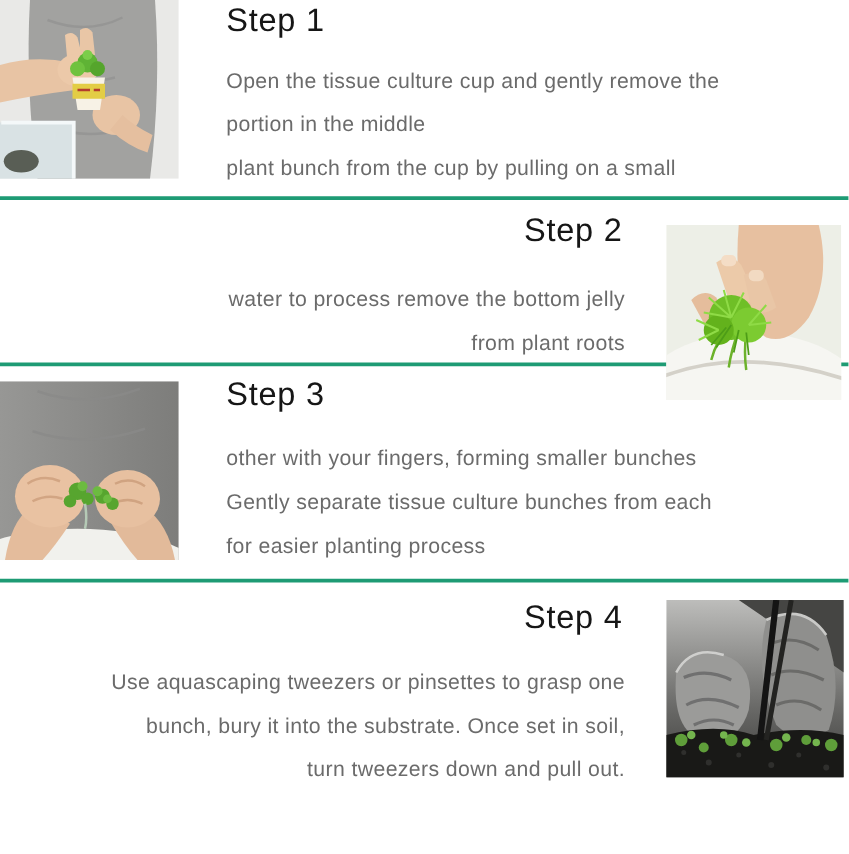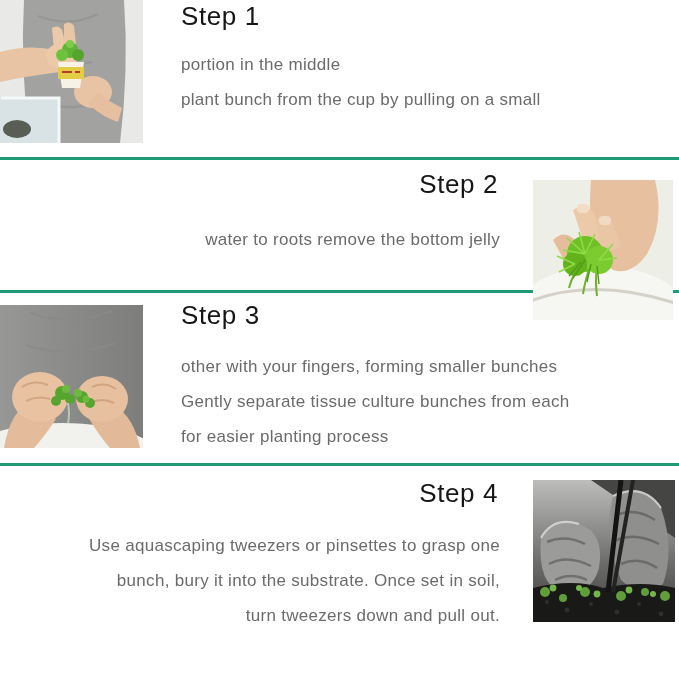--- a/index.html
+++ b/index.html
@@ -79,20 +79,21 @@
       <circle cx="70" cy="50" r="8" fill="#5fb335"></circle>
       <circle cx="62" cy="55" r="6" fill="#6fc23f"></circle>
       <circle cx="78" cy="55" r="6" fill="#55a52c"></circle>
       <circle cx="70" cy="44" r="4" fill="#7ccd4a"></circle>
       <path d="M58,62 L84,62 L80,88 L62,88 Z" fill="#f7f2e6"></path>
       <rect x="58" y="67" width="26" height="12" fill="#e3cd45"></rect>
       <path d="M62,72 H72 M75,72 H80" stroke="#b43c2e" stroke-width="2"></path>
     </svg>
     <h2 class="title">Step 1</h2>
     <div class="body">
+      <div>Open the tissue culture cup and gently remove the</div>
       <div>portion in the middle</div>
       <div>plant bunch from the cup by pulling on a small</div>
     </div>
   </section>
 
   <div class="divider"></div>
 
   <section class="step s2">
     <svg class="photo" viewBox="0 0 140 140" xmlns="http://www.w3.org/2000/svg">
       <rect width="140" height="140" fill="#edefe7"></rect>
@@ -114,21 +115,22 @@
       <circle cx="42" cy="84" r="12" fill="#63b21c"></circle>
       <g stroke="#8fdb46" stroke-width="1.6" fill="none">
         <path d="M52,74 L34,58 M52,74 L46,52 M52,74 L62,54 M66,80 L80,64 M66,80 L84,78 M42,84 L24,76 M42,84 L26,92 M52,74 L30,70"></path>
       </g>
       <g stroke="#4d9d17" stroke-width="1.4" fill="none">
         <path d="M52,80 L40,98 M58,84 L54,102 M64,86 L66,104 M48,82 L36,96"></path>
       </g>
     </svg>
     <h2 class="title">Step 2</h2>
     <div class="body">
-      <div>water to roots remove the bottom jelly</div>
+      <div>water to process remove the bottom jelly</div>
+      <div>from plant roots</div>
     </div>
   </section>
 
   <div class="divider"></div>
 
   <section class="step s3">
     <svg class="photo" viewBox="0 0 143 143" xmlns="http://www.w3.org/2000/svg">
       <defs>
         <linearGradient id="p3bg" x1="0" y1="0" x2="1" y2="0">
           <stop offset="0" stop-color="#979795"></stop>

